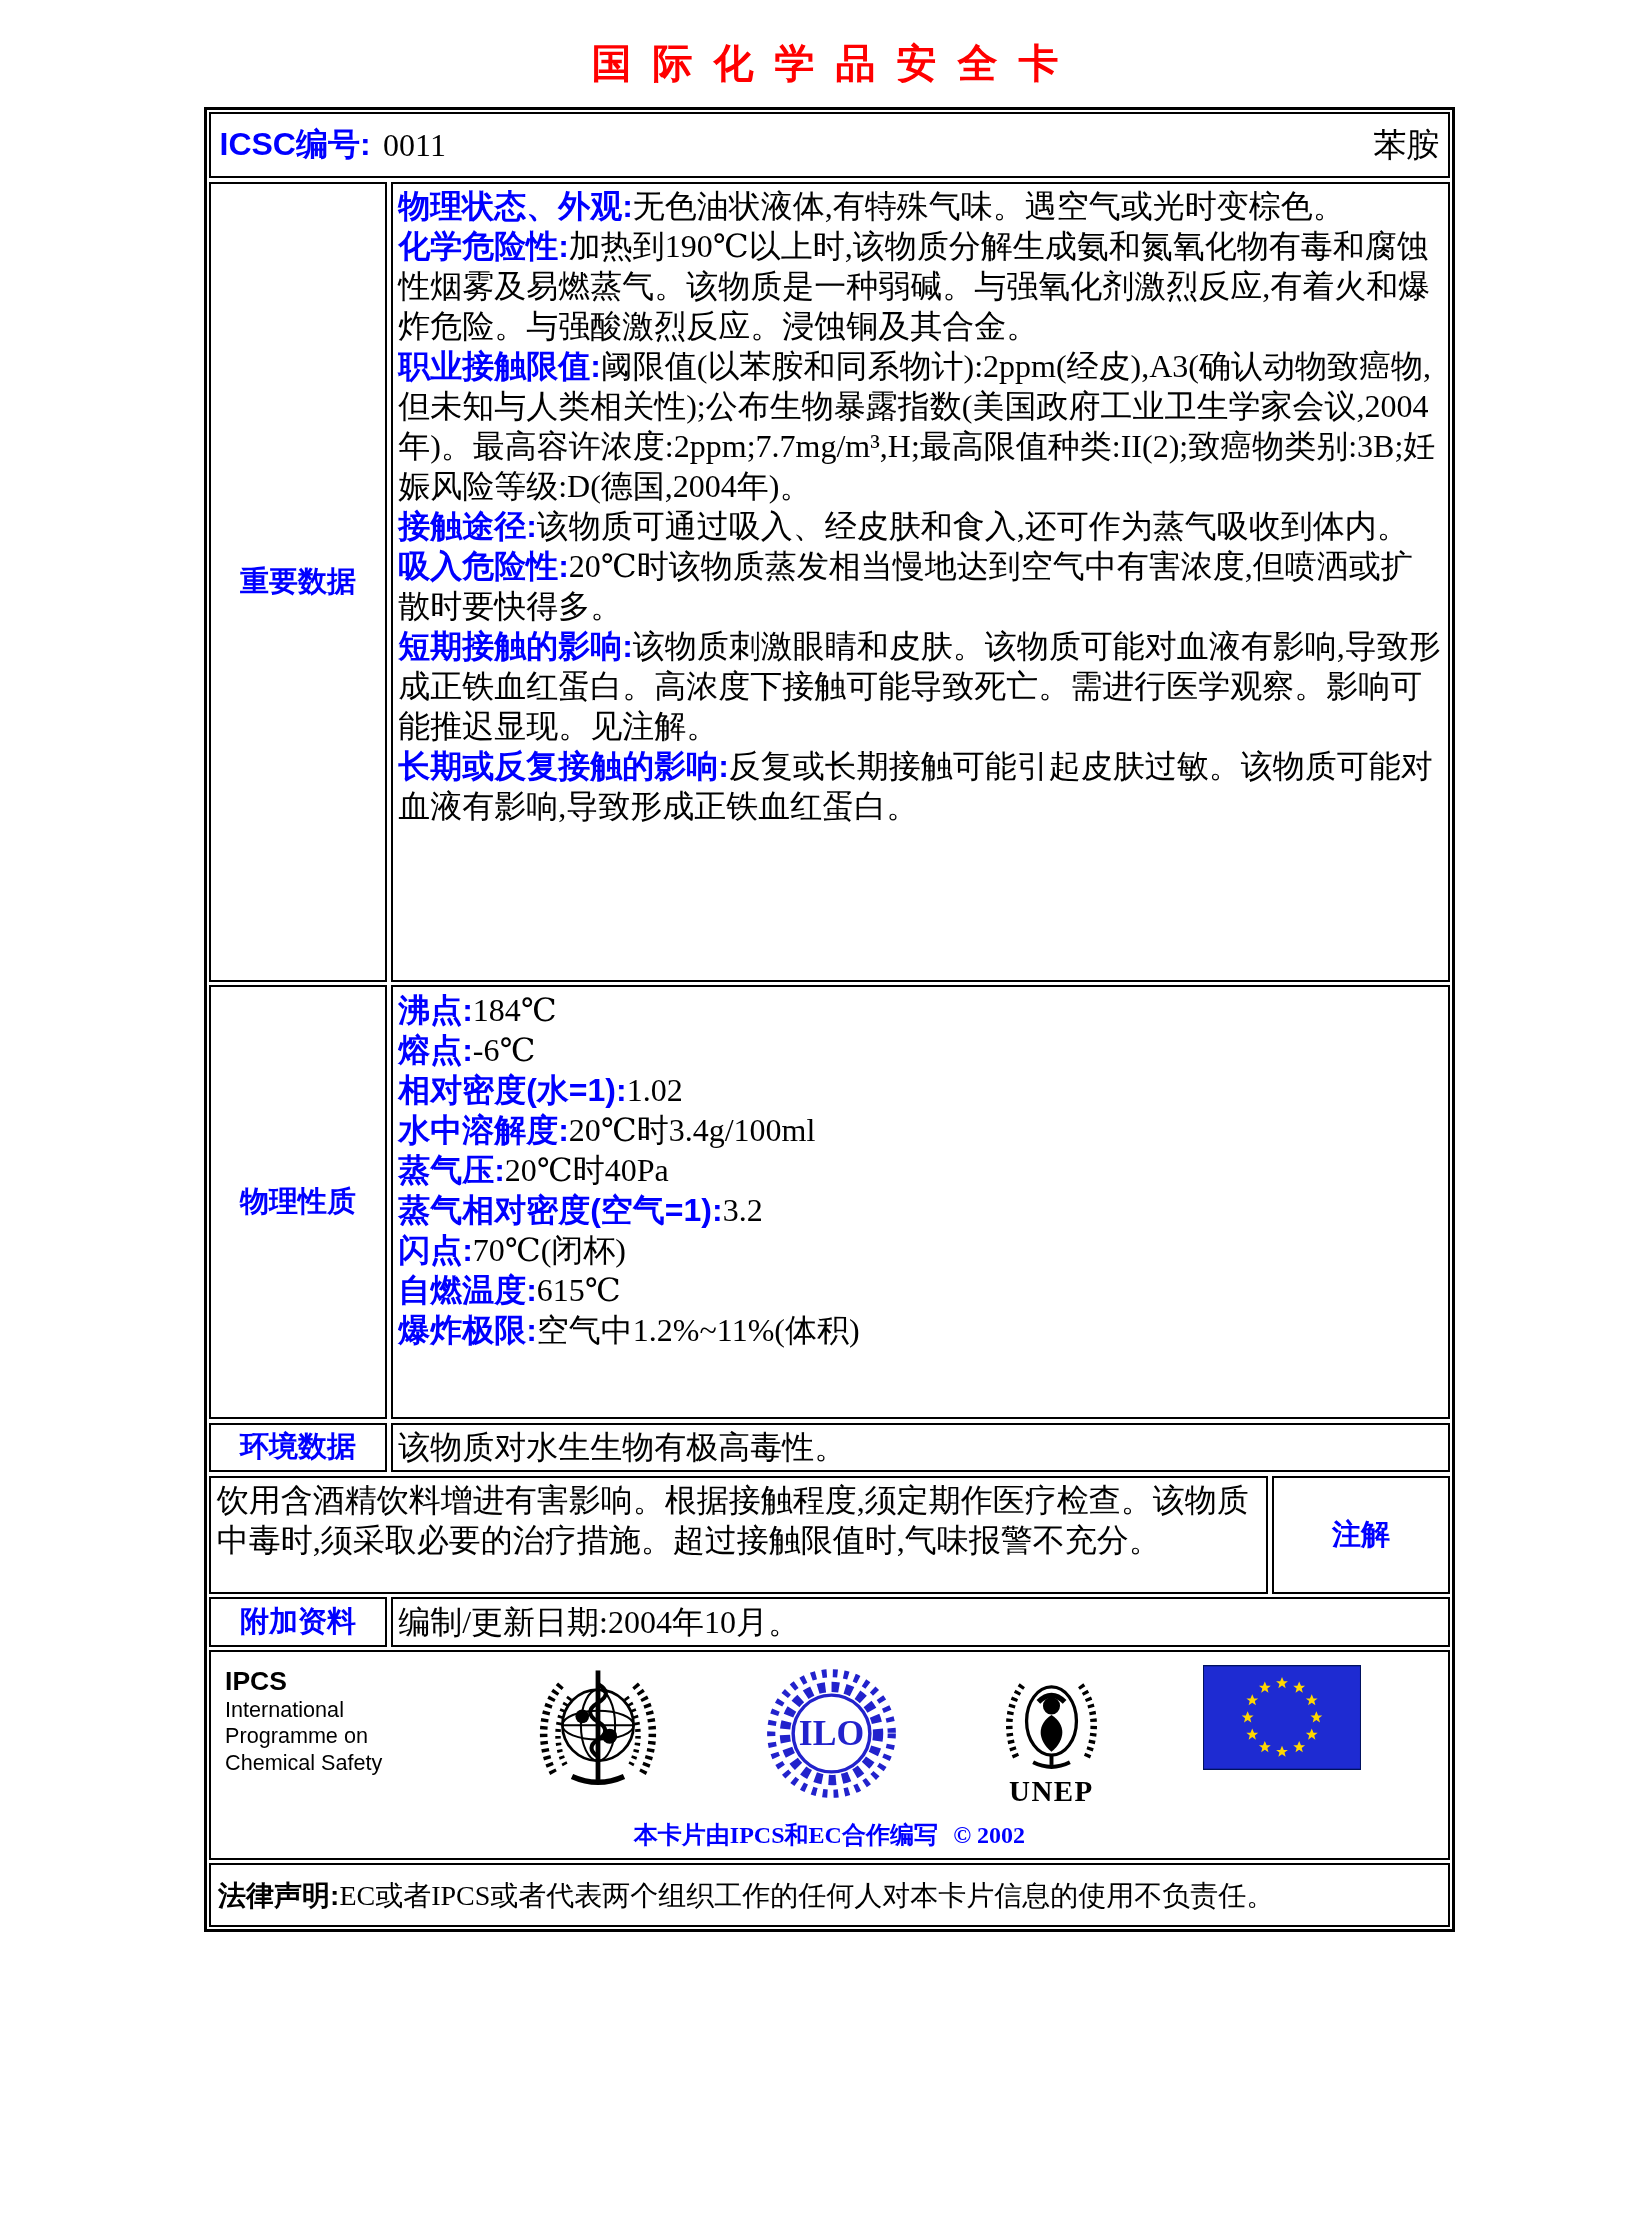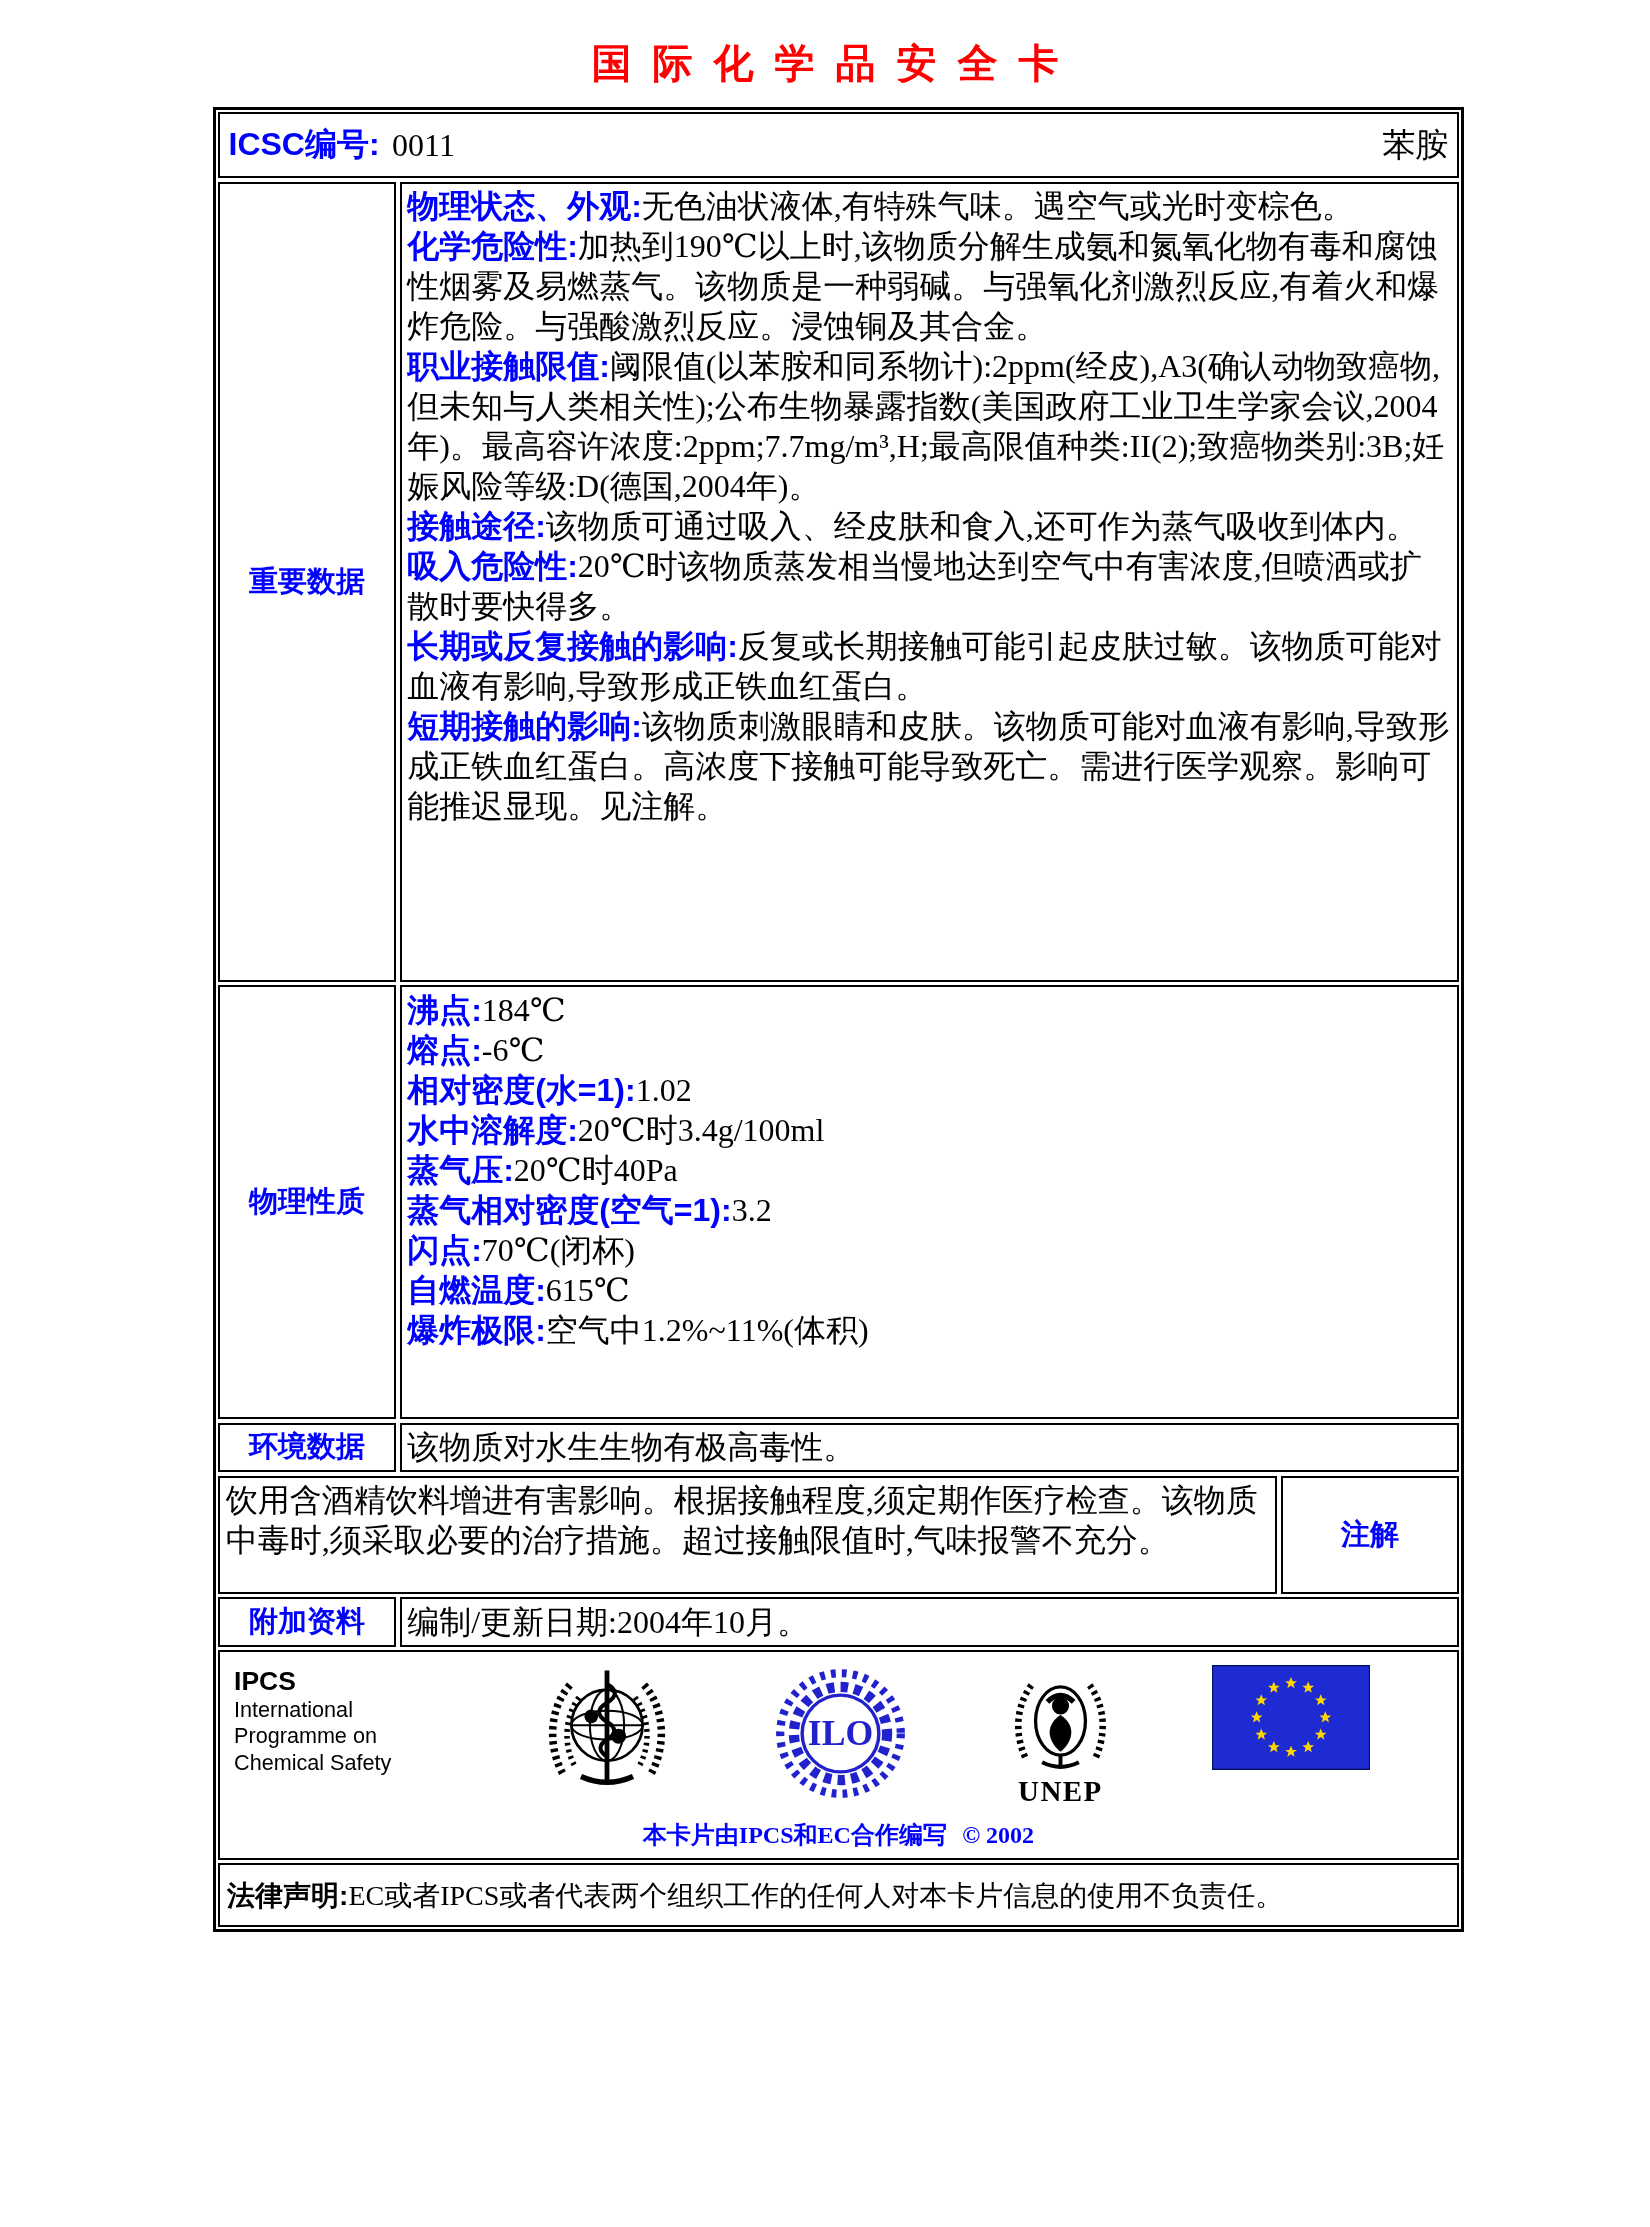--- a/index.html
+++ b/index.html
@@ -12,21 +12,21 @@
     overflow:hidden;
   }
   .title{
     position:absolute;top:36px;left:0;width:100%;
     margin:0;text-align:center;
     color:#FF0000;
     font-family:"Liberation Sans","DejaVu Sans",sans-serif;
     font-weight:bold;font-size:40px;letter-spacing:21px;text-indent:21px;
   }
   .card{
-    position:absolute;left:213px;top:107px;width:1251px;
+    position:absolute;left:204px;top:107px;width:1251px;
     border:3.5px solid #000;
     padding:2.1px;
     box-sizing:border-box;
     background:#fff;
   }
   .row{display:flex;gap:3.5px;}
   .row + .row{margin-top:3.5px;}
   .cell{border:2.1px solid #000;box-sizing:border-box;background:#fff;}
   .full{flex:1;}
   
@@ -135,25 +135,25 @@
 
   <div class="para">
     <span class="inline-label">接触途径:</span><span>该物质可通过吸入、经皮肤和食入,还可作为蒸气吸收到体内。</span>
   </div>
 
   <div class="para">
     <span class="inline-label">吸入危险性:</span><span>20℃时该物质蒸发相当慢地达到空气中有害浓度,但喷洒或扩散时要快得多。</span>
   </div>
 
   <div class="para">
+    <span class="inline-label">短期接触的影响:</span><span>该物质刺激眼睛和皮肤。该物质可能对血液有影响,导致形成正铁血红蛋白。高浓度下接触可能导致死亡。需进行医学观察。影响可能推迟显现。见注解。</span>
+  </div>
+
+  <div class="para">
     <span class="inline-label">长期或反复接触的影响:</span><span>反复或长期接触可能引起皮肤过敏。该物质可能对血液有影响,导致形成正铁血红蛋白。</span>
-  </div>
-
-  <div class="para">
-    <span class="inline-label">短期接触的影响:</span><span>该物质刺激眼睛和皮肤。该物质可能对血液有影响,导致形成正铁血红蛋白。高浓度下接触可能导致死亡。需进行医学观察。影响可能推迟显现。见注解。</span>
   </div>
 </div>
     </div>
 
     <div class="row">
       <div class="cell label-cell">
         <span>物理性质</span>
       </div>
       <div class="cell content-cell content-physical">
   <div class="prop-line">

